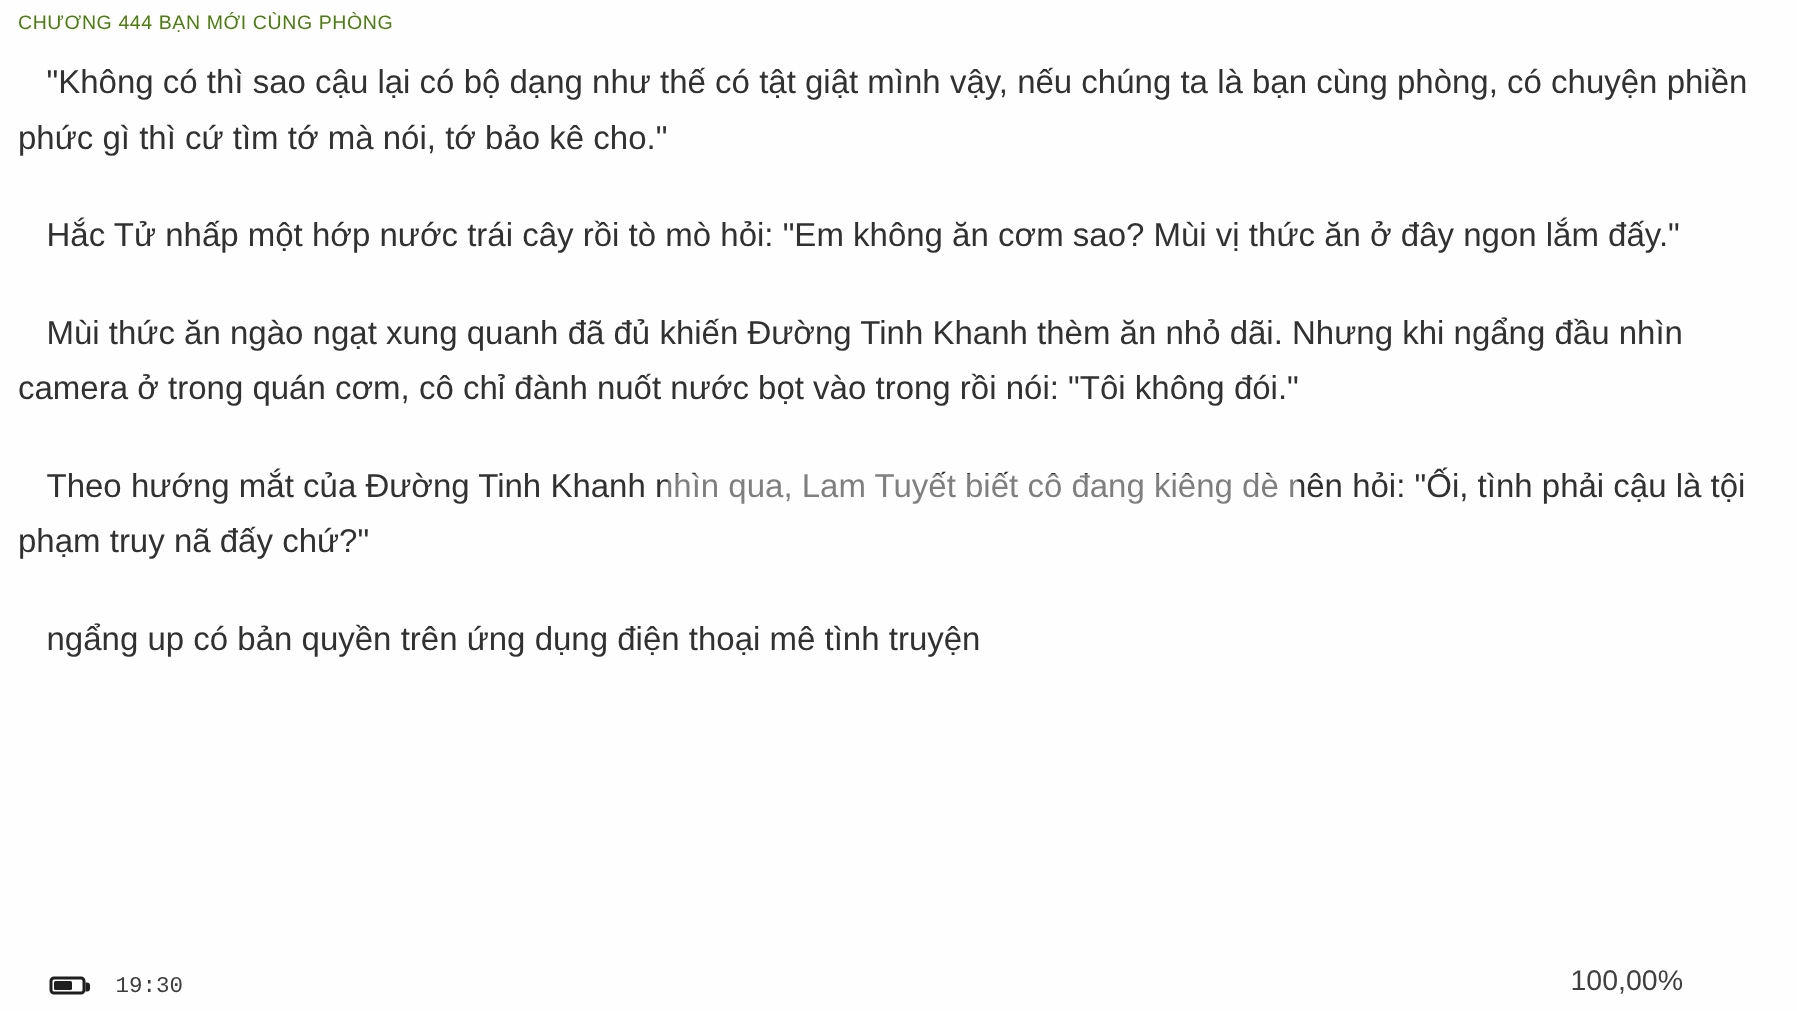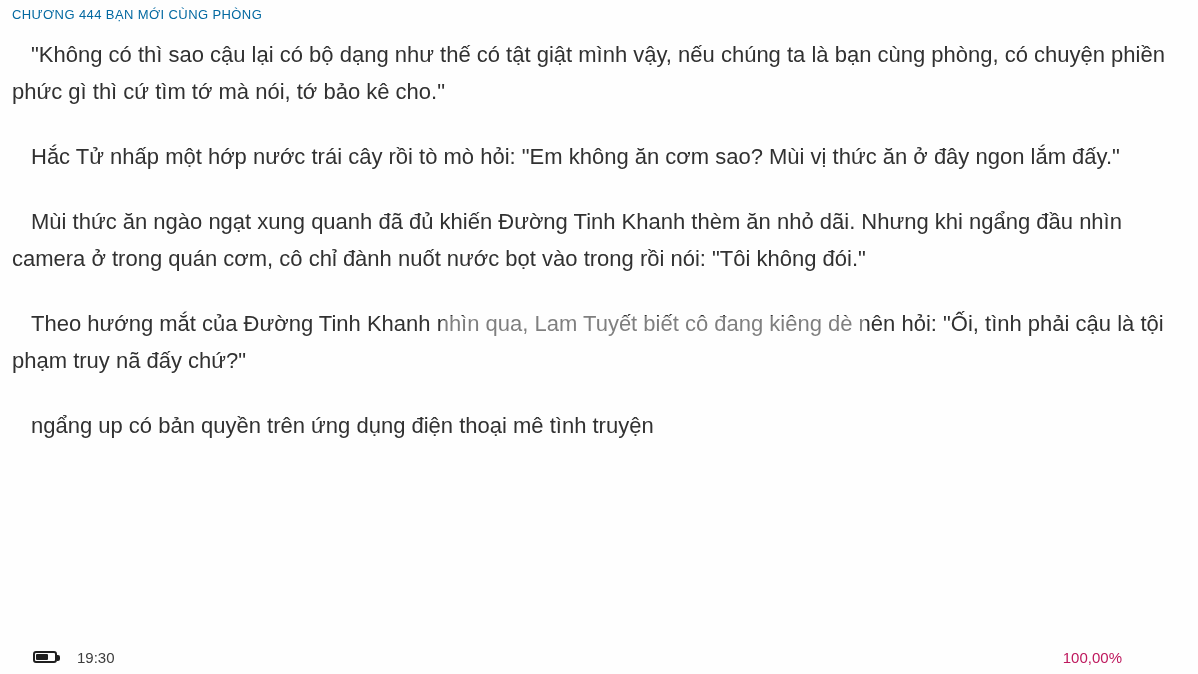--- a/index.html
+++ b/index.html
@@ -16,21 +16,21 @@
     width: 1198px;
     height: 674px;
     background: #fefefe;
   }
   .chapter-header {
     position: absolute;
     top: 7px;
     left: 12px;
     font-size: 13px;
     letter-spacing: 0.4px;
-    color: #0369a1;
+    color: #4d7c0f;
     white-space: nowrap;
   }
   .reader-content {
     position: absolute;
     top: 36px;
     left: 12px;
     right: 14px;
     font-size: 22px;
     line-height: 37px;
     color: #313131;
@@ -84,27 +84,28 @@
     height: 6px;
     background: #1f1f1f;
     border-radius: 0 2px 2px 0;
   }
   .status-time {
     position: absolute;
     left: 77px;
     bottom: 8px;
     font-size: 15px;
     color: #3d3d3d;
+    font-family: Liberation Mono, monospace;
   }
   .status-progress {
     position: absolute;
     right: 76px;
     bottom: 8px;
-    font-size: 15px;
-    color: #be185d;
+    font-size: 19px;
+    color: #404040;
   }
 </style>
 </head>
 <body>
 
 <div class="page">
 
   <div class="chapter-header">CHƯƠNG 444 BẠN MỚI CÙNG PHÒNG</div>
 
   <div class="reader-content">

